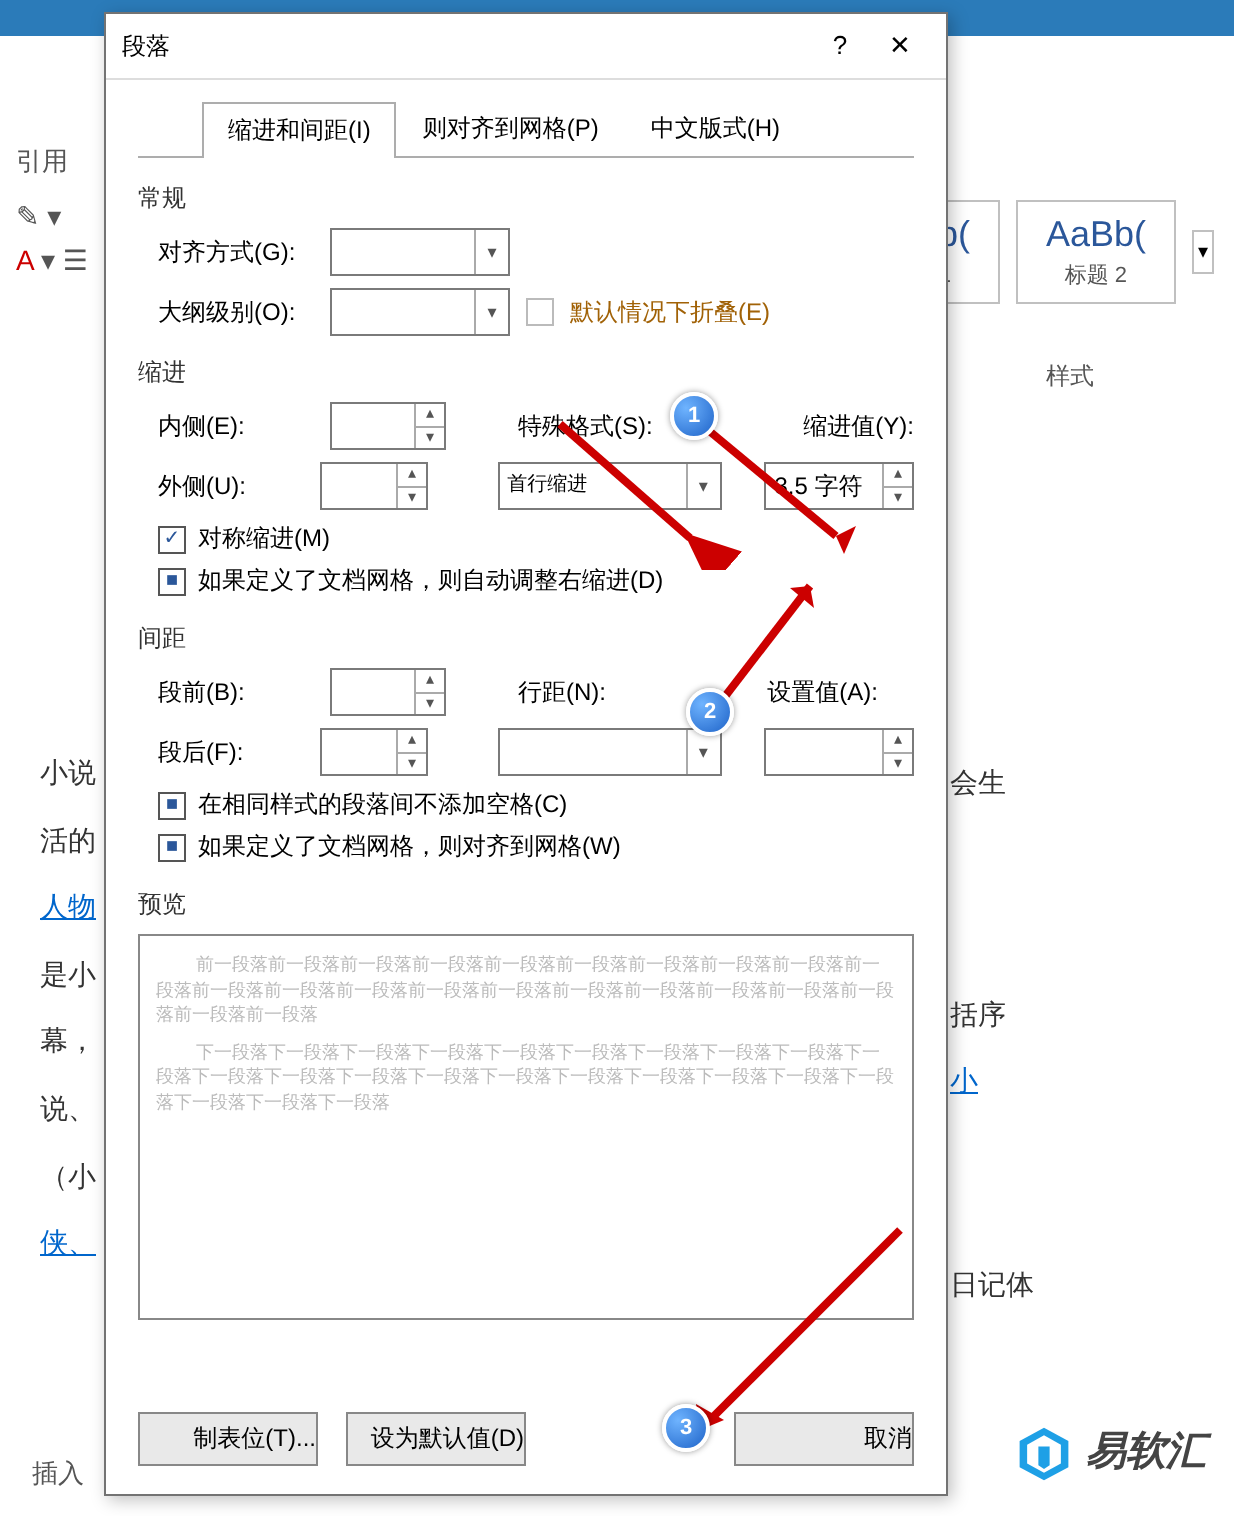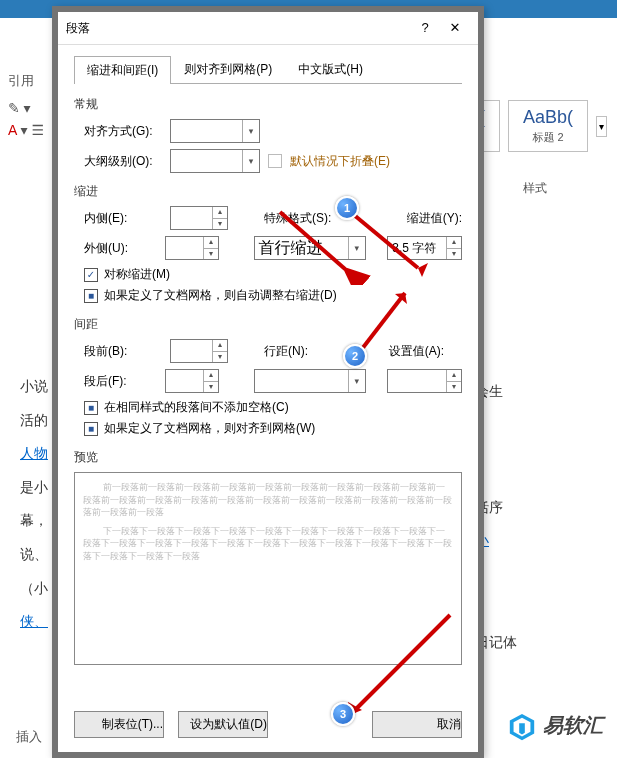--- a/index.html
+++ b/index.html
@@ -97,21 +97,21 @@
   display: inline-block;
 }
 
 
 .dialog {
   position: absolute;
   top: 6px; left: 52px;
   width: 420px;
   height: 740px;
   background: #fff;
-  border: 6px solid #737373;
+  border: 1px solid #737373;
   box-shadow: 2px 2px 8px rgba(0,0,0,.25);
   display: flex;
   flex-direction: column;
 }
 .titlebar {
   display: flex;
   align-items: center;
   padding: 6px 8px;
   font-size: 12px;
   border-bottom: 1px solid #ddd;
@@ -140,20 +140,21 @@
   border: 1px solid transparent;
   border-bottom: none;
   cursor: default;
   font-size: 12px;
 }
 .tab.active {
   border-color: #adadad;
   background: #fff;
   position: relative;
   top: 1px;
+  margin-left: 32px;
 }
 .section-title {
   font-size: 12px;
   color: #333;
   margin: 10px 0 6px;
 }
 .row {
   display: flex;
   align-items: center;
   margin: 6px 0;
@@ -166,21 +167,21 @@
 .combo, .num-input {
   display: inline-flex;
   align-items: stretch;
   border: 1px solid #7a7a7a;
   height: 22px;
   background: #fff;
 }
 .combo {
   width: 88px;
 }
-.combo .val { flex:1; padding: 0 4px; line-height: 22px; font-size: 16px; }
+.combo .val { flex:1; padding: 0 4px; line-height: 22px; font-size: 10px; }
 .combo .arrow {
   width: 16px;
   border-left: 1px solid #aaa;
   display: flex; align-items: center; justify-content: center;
   color: #555;
   font-size: 9px;
 }
 .num-input { width: 66px; }
 .num-input .val { flex:1; padding: 0 4px; line-height: 22px; }
 .num-input .spinners {

